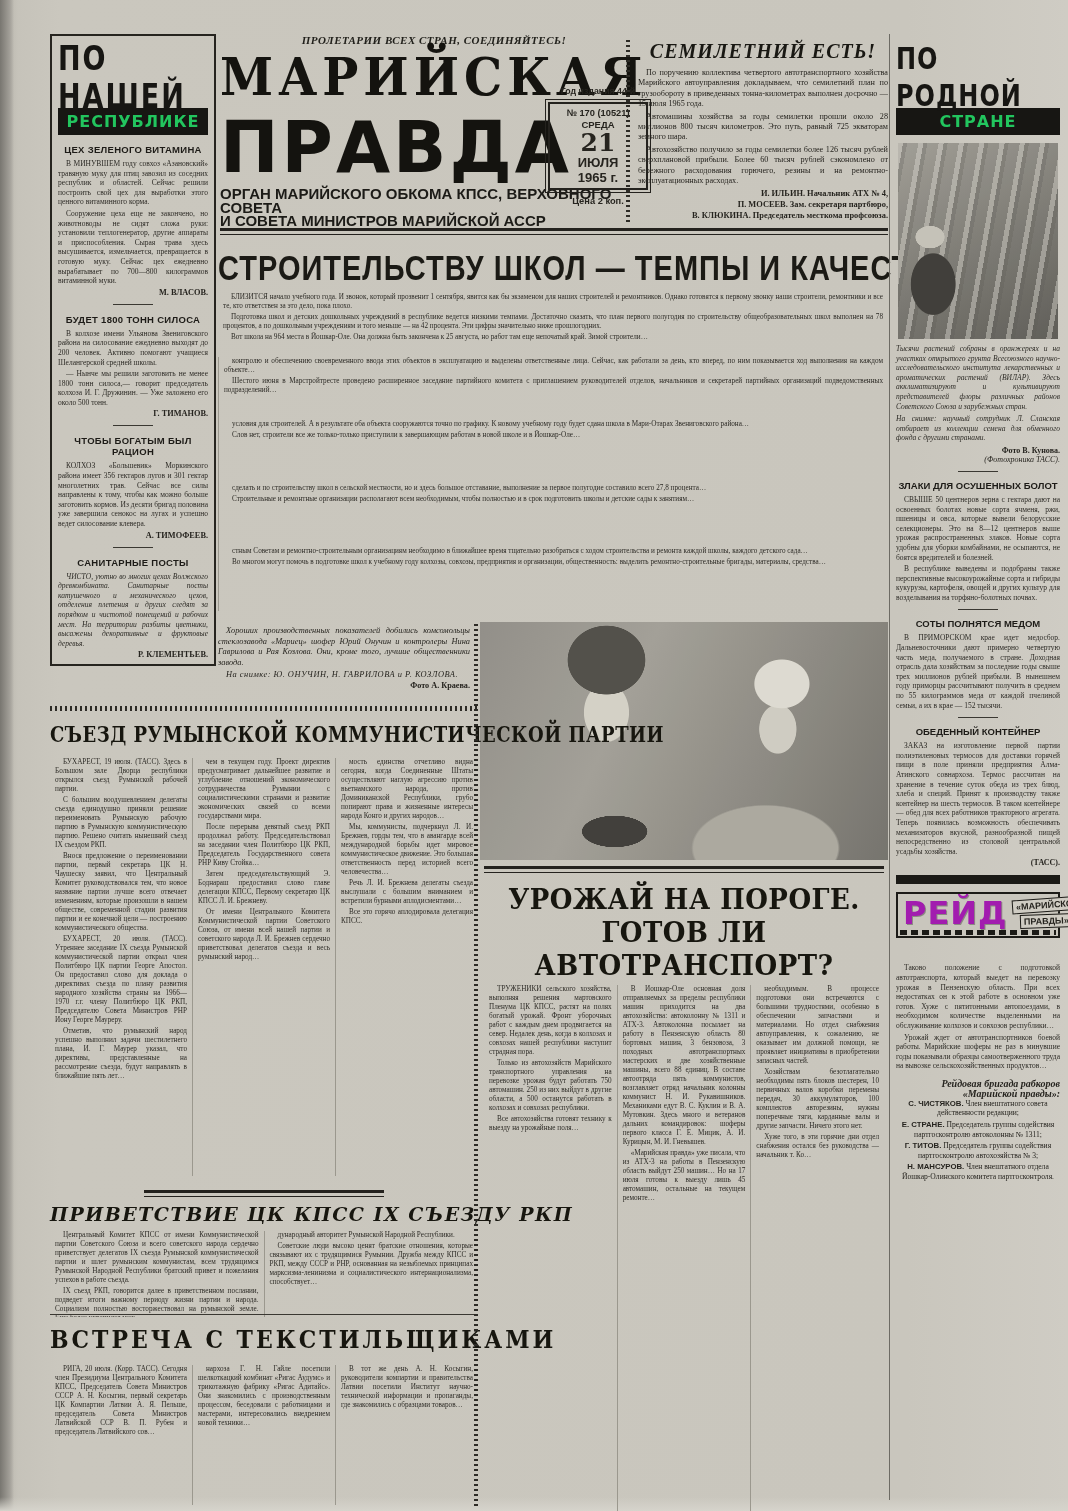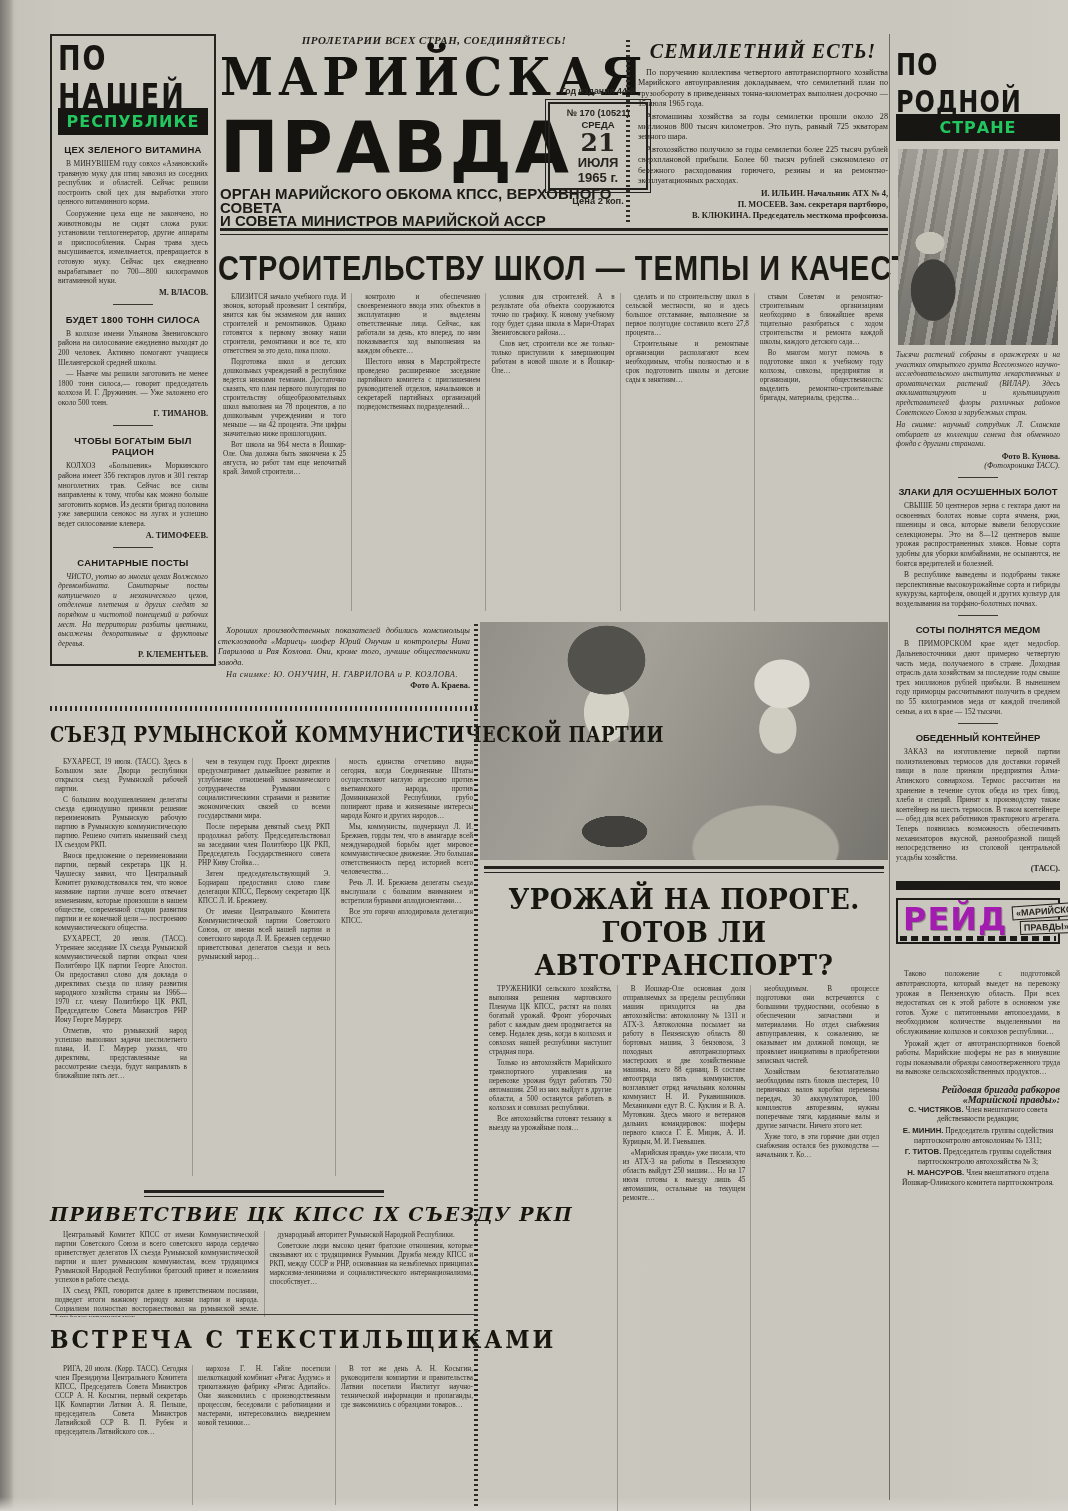--- a/index.html
+++ b/index.html
@@ -173,34 +173,34 @@
       <div>И СОВЕТА МИНИСТРОВ МАРИЙСКОЙ АССР</div>
     </div>
   </div>
 
   <div class="abs v-stripes" style="left:626px;top:40px;height:182px;"></div>
   <div class="abs" style="left:638px;top:40px;width:250px;">
     <div class="sem-head">СЕМИЛЕТНИЙ  ЕСТЬ!</div>
     <div class="sem-body jp">
         <p>По поручению коллектива четвертого автотранспортного хозяйства Марийского автоуправления докладываем, что семилетний план по грузообороту в приведенных тонна-километрах выполнен досрочно — 15 июля 1965 года.</p>
         <p>Автомашины хозяйства за годы семилетки прошли около 28 миллионов 800 тысяч километров. Это путь, равный 725 экваторам земного шара.</p>
-        <p>Автохозяйство получило за годы семилетки более 225 тысяч рублей сверхплановой прибыли. Более 60 тысяч рублей сэкономлено от бережного расходования горючего, резины и на ремонтно-эксплуатационных расходах.</p>
+        <p>Автохозяйство получило за годы семилетки более 126 тысяч рублей сверхплановой прибыли. Более 60 тысяч рублей сэкономлено от бережного расходования горючего, резины и на ремонтно-эксплуатационных расходах.</p>
       </div>
     <div class="sem-sign">
       <div>И. ИЛЬИН. Начальник АТХ № 4,</div>
       <div>П. МОСЕЕВ. Зам. секретаря партбюро,</div>
       <div>В. КЛЮКИНА. Председатель месткома профсоюза.</div>
     </div>
   </div>
 
   <div class="abs rule-double" style="left:220px;top:228px;width:668px;"></div>
 
   <div class="abs" style="left:218px;top:248px;width:670px;">
     <div class="school-head">СТРОИТЕЛЬСТВУ  ШКОЛ — ТЕМПЫ  И  КАЧЕСТВО</div>
-    <div class="cols col-body" style="height:318px;">
+    <div class="cols col-body" style="height:318px;flex-direction:column;">
       <div class="c jp">
           <p>БЛИЗИТСЯ начало учебного года. И звонок, который прозвенит 1 сентября, явится как бы экзаменом для наших строителей и ремонтников. Однако готовятся к первому звонку наши строители, ремонтники и все те, кто ответствен за это дело, пока плохо.</p>
           <p>Подготовка школ и детских дошкольных учреждений в республике ведется низкими темпами. Достаточно сказать, что план первого полугодия по строительству общеобразовательных школ выполнен на 78 процентов, а по дошкольным учреждениям и того меньше — на 42 процента. Эти цифры значительно ниже прошлогодних.</p>
           <p>Вот школа на 964 места в Йошкар-Оле. Она должна быть закончена к 25 августа, но работ там еще непочатый край. Зимой строители…</p>
         </div>
       <div class="c jp">
           <p>контролю и обеспечению своевременного ввода этих объектов в эксплуатацию и выделены ответственные лица. Сейчас, как работали за день, кто вперед, по ним показывается ход выполнения на каждом объекте…</p>
           <p>Шестого июня в Марстройтресте проведено расширенное заседание партийного комитета с приглашением руководителей отделов, начальников и секретарей партийных организаций подведомственных подразделений…</p>
         </div>
       <div class="c jp">
@@ -302,21 +302,21 @@
           <p>необходимым. В процессе подготовки они встречаются с большими трудностями, особенно в обеспечении запчастями и материалами. Но отдел снабжения автоуправления, к сожалению, не оказывает им должной помощи, не проявляет инициативы в приобретении запасных частей.</p>
           <p>Хозяйствам безотлагательно необходимы пять блоков шестерен, 10 первичных валов коробки перемены передач, 30 аккумуляторов, 100 комплектов авторезины, нужны поперечные тяги, карданные валы и другие запчасти. Ничего этого нет.</p>
           <p>Хуже того, в эти горячие дни отдел снабжения остался без руководства — начальник т. Ко…</p>
         </div>
     </div>
   </div>
 
   <div class="abs v-stripes" style="left:474px;top:622px;height:884px;"></div>
   <div class="abs v-line" style="left:889px;top:34px;height:1466px;"></div>
 
-  <div class="abs" style="left:896px;top:46px;width:164px;">
+  <div class="abs" style="left:896px;top:40px;width:164px;">
     <div class="rail-head1" style="font-size:24px;letter-spacing:1px;">ПО РОДНОЙ</div>
     <div class="rail-head2">СТРАНЕ</div>
 
     <div class="photo photo-plants" style="width:160px;height:196px;margin:8px auto 5px auto;"></div>
     <div class="rail-body italic" style="text-align:justify;">Тысячи растений собраны в оранжереях и на участках открытого грунта Всесоюзного научно-исследовательского института лекарственных и ароматических растений (ВИЛАР). Здесь акклиматизируют и культивируют представителей флоры различных районов Советского Союза и зарубежных стран.</div>
     <div class="rail-body italic" style="text-align:justify;margin-top:3px;">На снимке: научный сотрудник Л. Сланская отбирает из коллекции семена для обменного фонда с другими странами.</div>
     <div style="font-weight:bold;font-size:8px;text-align:right;margin-top:3px;">Фото В. Кунова.</div>
     <div class="italic" style="font-size:8px;text-align:right;">(Фотохроника ТАСС).</div>
     <div class="divider"></div>
 
@@ -352,19 +352,19 @@
     </div>
 
     <div class="rail-body jp" style="margin-top:25px;">
         <p>Таково положение с подготовкой автотранспорта, который выедет на перевозку урожая в Пензенскую область. При всех недостатках он к этой работе в основном уже готов. Хуже с пятитонными автопоездами, в необходимом количестве выделенными на обслуживание колхозов и совхозов республики…</p>
         <p>Урожай ждет от автотранспортников боевой работы. Марийские шоферы не раз в минувшие годы показывали образцы самоотверженного труда на вывозке сельскохозяйственных продуктов…</p>
       </div>
 
     <div class="byl-lead" style="margin-top:8px;">Рейдовая бригада рабкоров «Марийской правды»:</div>
     <div class="byl">
       <p><span class="nm">С. ЧИСТЯКОВ.</span><span> Член внештатного совета действенности редакции;</span></p>
-      <p><span class="nm">Е. МИНИН.</span><span> Председатель группы содействия партгосконтролю автоколонны № 1311;</span></p>
+      <p><span class="nm">Е. СТРАНЕ.</span><span> Председатель группы содействия партгосконтролю автоколонны № 1311;</span></p>
       <p><span class="nm">Г. ТИТОВ.</span><span> Председатель группы содействия партгосконтролю автохозяйства № 3;</span></p>
       <p><span class="nm">Н. МАНСУРОВ.</span><span> Член внештатного отдела Йошкар-Олинского комитета партгосконтроля.</span></p>
     </div>
   </div>
 
 </div>
 
 </body></html>

